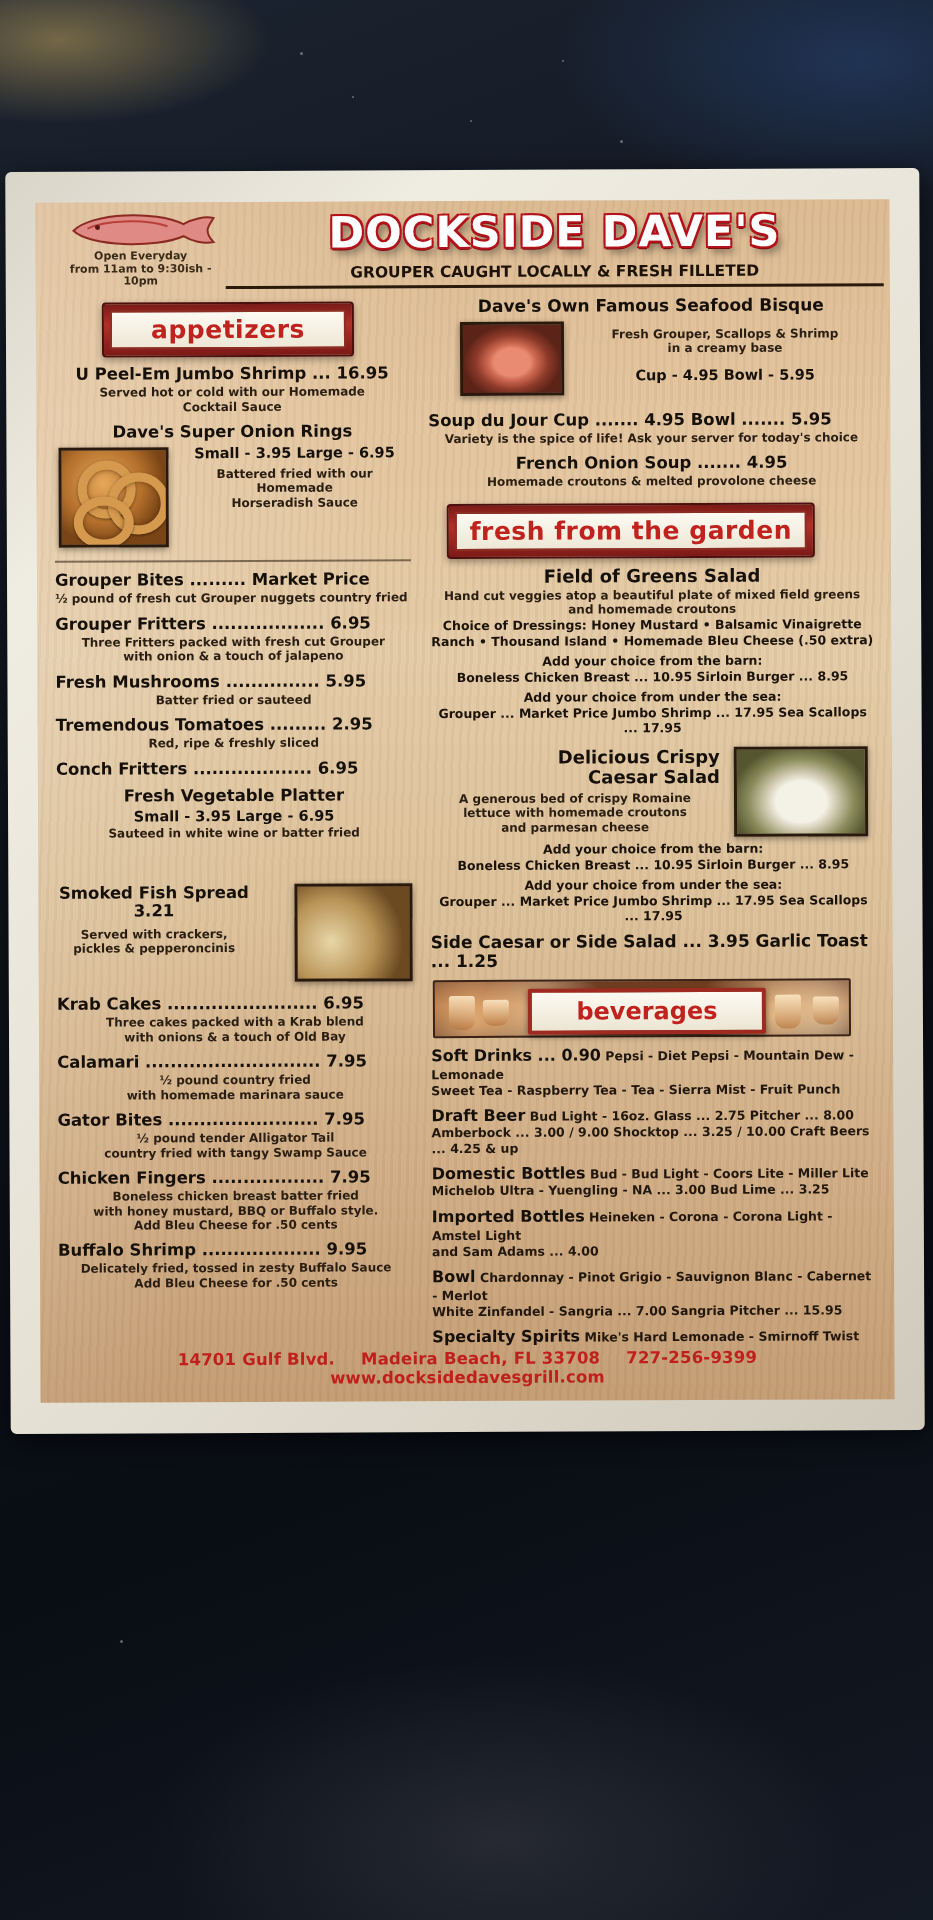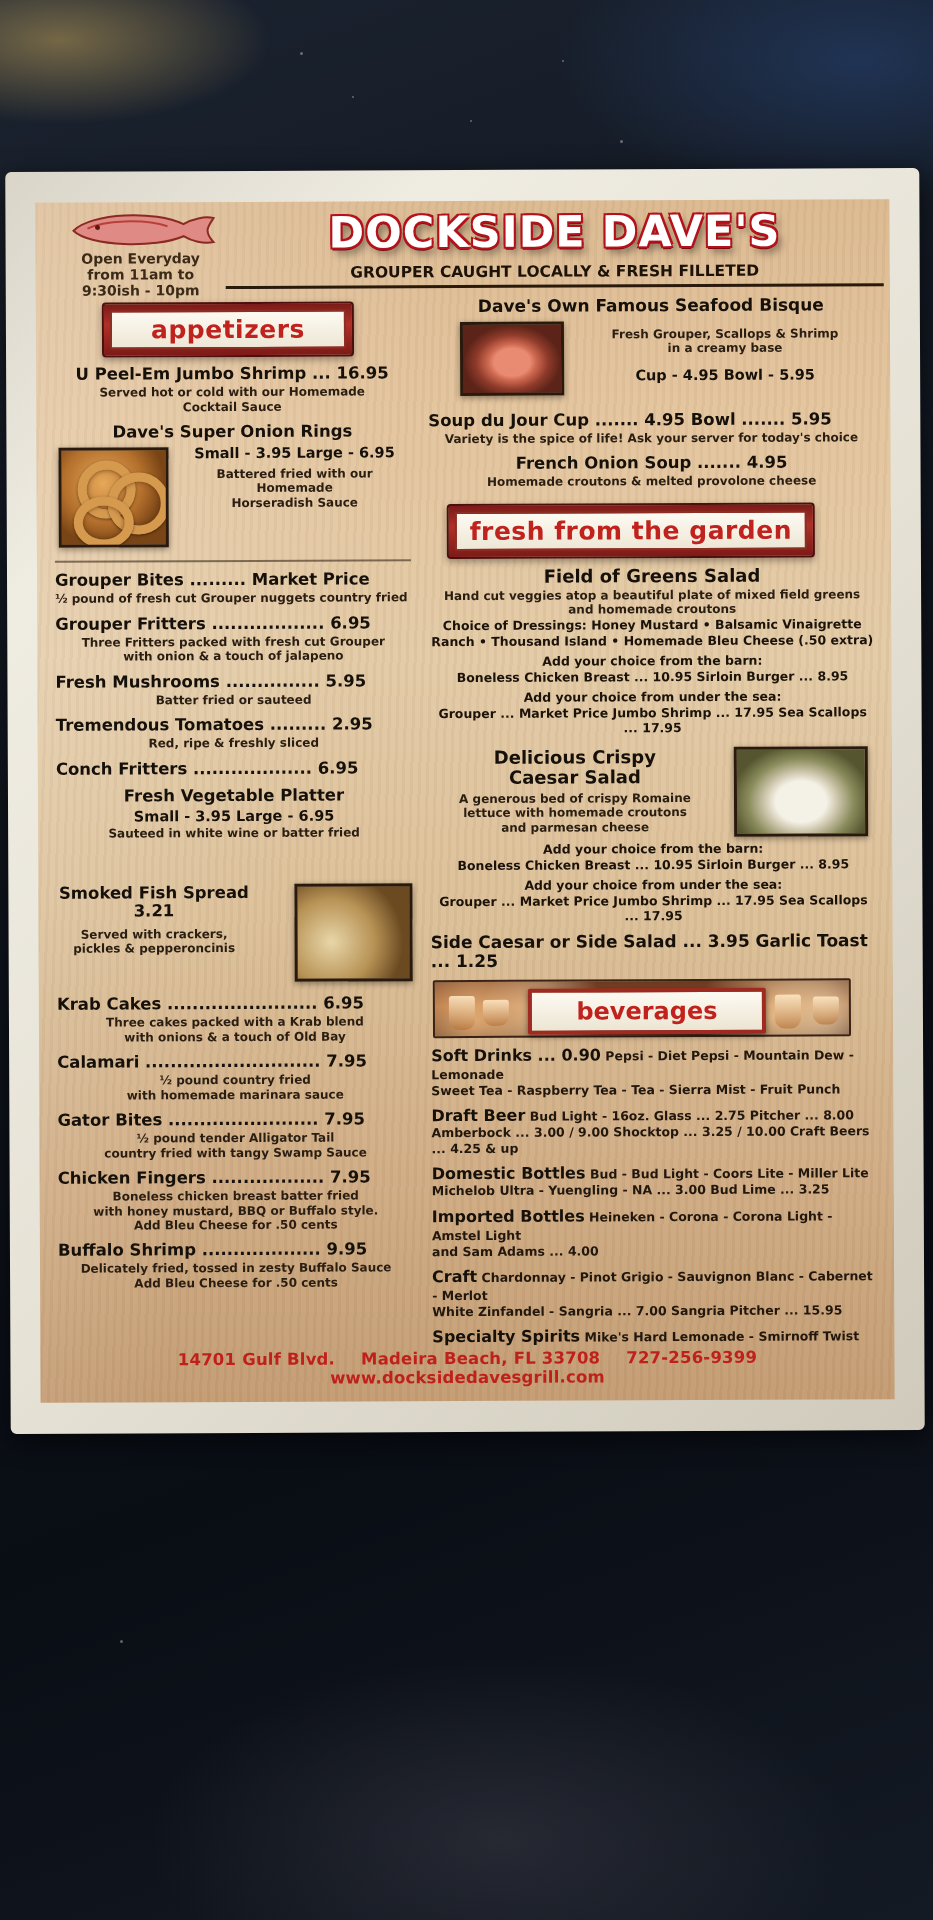--- a/index.html
+++ b/index.html
@@ -77,21 +77,21 @@
     width: 160px;
     height: 42px;
   }
   .hours {
     position: absolute;
     left: 30px;
     top: 48px;
     width: 150px;
     text-align: center;
     color: #3a2a17;
-    font-size: 14px;
+    font-size: 11px;
     font-weight: 700;
     line-height: 1.15;
     font-family: "DejaVu Sans", sans-serif;
   }
   .title {
     position: absolute;
     left: 190px;
     right: 6px;
     top: 6px;
     text-align: center;
@@ -519,21 +519,21 @@
           <div class="tiny-row">Choice of Dressings:  Honey Mustard  •  Balsamic Vinaigrette</div>
           <div class="tiny-row">Ranch  •  Thousand Island  •  Homemade Bleu Cheese (.50 extra)</div>
           <div class="tiny-head">Add your choice from the barn:</div>
           <div class="tiny-row">Boneless Chicken Breast ... 10.95     Sirloin Burger ... 8.95</div>
           <div class="tiny-head">Add your choice from under the sea:</div>
           <div class="tiny-row">Grouper ... Market Price    Jumbo Shrimp ... 17.95    Sea Scallops ... 17.95</div>
         </div>
 
         <div class="item clearfix" style="margin-top:12px;">
           <div class="photo photo-caesar" style="float:right;margin:0 8px 4px 10px;"></div>
-          <div class="item-line center" style="width:290px;white-space:pre-line;font-size:18px;">Delicious Crispy
+          <div class="item-line center" style="width:290px;white-space:pre-line;font-size:18px;text-align:right;">Delicious Crispy
 Caesar Salad</div>
           <div class="item-desc" style="white-space:pre-line;width:290px;margin-top:4px;">A generous bed of crispy Romaine
 lettuce with homemade croutons
 and parmesan cheese</div>
           <div class="tiny-head" style="clear:both;">Add your choice from the barn:</div>
           <div class="tiny-row">Boneless Chicken Breast ... 10.95     Sirloin Burger ... 8.95</div>
           <div class="tiny-head">Add your choice from under the sea:</div>
           <div class="tiny-row">Grouper ... Market Price    Jumbo Shrimp ... 17.95    Sea Scallops ... 17.95</div>
         </div>
 
@@ -568,21 +568,21 @@
             <span class="bev-name">Domestic Bottles</span>
             <span class="bev-text">Bud - Bud Light - Coors Lite - Miller Lite</span>
             <span class="bev-text2">Michelob Ultra - Yuengling - NA ... 3.00    Bud Lime ... 3.25</span>
           </div>
           <div class="bev-item">
             <span class="bev-name">Imported Bottles</span>
             <span class="bev-text">Heineken - Corona - Corona Light - Amstel Light</span>
             <span class="bev-text2">and Sam Adams ... 4.00</span>
           </div>
           <div class="bev-item">
-            <span class="bev-name">Craft</span>
+            <span class="bev-name">Bowl</span>
             <span class="bev-text">Chardonnay - Pinot Grigio - Sauvignon Blanc - Cabernet - Merlot</span>
             <span class="bev-text2">White Zinfandel - Sangria ... 7.00    Sangria Pitcher ... 15.95</span>
           </div>
           <div class="bev-item">
             <span class="bev-name">Specialty Spirits</span>
             <span class="bev-text">Mike's Hard Lemonade - Smirnoff Twist</span>
             
           </div>
         </div>
 

